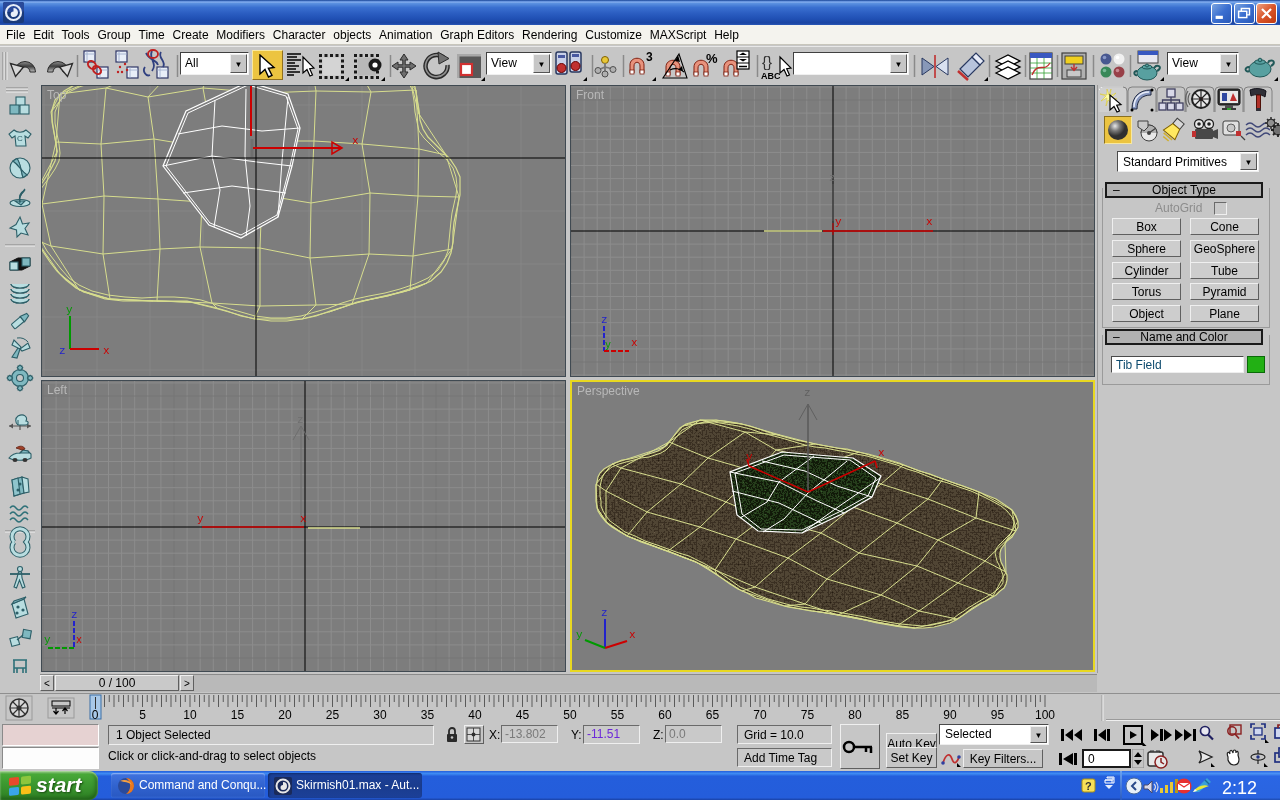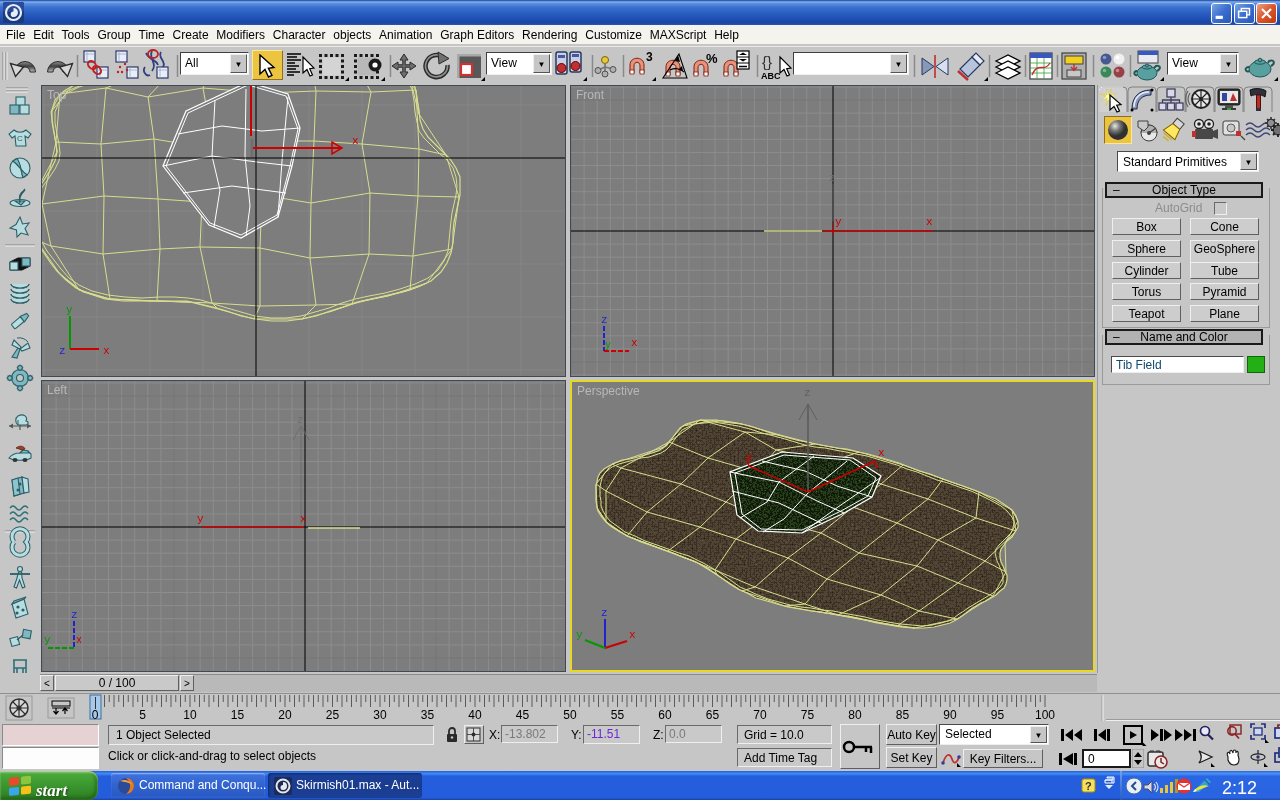--- a/index.html
+++ b/index.html
@@ -850,21 +850,21 @@
 <div style="position:absolute;left:58px;top:116px;font-size:12px;color:#8c8c8c">AutoGrid</div>
 <div style="position:absolute;left:117px;top:117px;width:13px;height:13px;background:#c9c9c9;border:1px solid;border-color:#6a6a6a #efefef #efefef #6a6a6a"></div>
 <div class="cpbtn" style="left:15px;top:133px;width:69px;height:17px;line-height:16px">Box</div>
 <div class="cpbtn" style="left:93px;top:133px;width:69px;height:17px;line-height:16px">Cone</div>
 <div class="cpbtn" style="left:15px;top:155px;width:69px;height:17px;line-height:16px">Sphere</div>
 <div class="cpbtn" style="left:93px;top:155px;width:69px;height:33px;line-height:16px">GeoSphere</div>
 <div class="cpbtn" style="left:15px;top:177px;width:69px;height:17px;line-height:16px">Cylinder</div>
 <div class="cpbtn" style="left:93px;top:177px;width:69px;height:17px;line-height:16px">Tube</div>
 <div class="cpbtn" style="left:15px;top:198px;width:69px;height:17px;line-height:16px">Torus</div>
 <div class="cpbtn" style="left:93px;top:198px;width:69px;height:17px;line-height:16px">Pyramid</div>
-<div class="cpbtn" style="left:15px;top:220px;width:69px;height:17px;line-height:16px">Teapot</div>
+<div class="cpbtn" style="left:15px;top:220px;width:69px;height:17px;line-height:16px">Object</div>
 <div class="cpbtn" style="left:93px;top:220px;width:69px;height:17px;line-height:16px">Plane</div>
 
 <div style="position:absolute;left:5px;top:250px;width:168px;height:50px;border:1px solid #9a9a9a;border-top:none"></div>
 <div class="rollhdr" style="top:244px"><span class="minus">–</span>Name and Color</div>
 <div style="position:absolute;left:14px;top:271px;width:133px;height:17px;background:#fff;border:1px solid;border-color:#4a4a4a #eee #eee #4a4a4a;font-size:12px;color:#0c4a6e;padding:1px 0 0 4px">Tib Field</div>
 <div style="position:absolute;left:150px;top:271px;width:18px;height:17px;background:#22b014;border:1px solid #0a6a08"></div>
 </div>
   <div id="timeslider" class="abs">
       <div style="position:absolute;left:0;top:0;width:1057px;height:18px;background:#b9b9b9;border-top:1px solid #8a8a8a"></div>
 <div style="position:absolute;left:0;top:1px;width:14px;height:16px;background:#c6c6c6;border:1px solid;border-color:#efefef #5f5f5f #5f5f5f #efefef;font-size:10px;text-align:center;line-height:15px;color:#000">&lt;</div>
@@ -1152,21 +1152,21 @@
 <div style="position:absolute;left:653px;top:5px;font-size:12px;color:#000">Z:</div>
 <div class="sfield" style="left:665px;top:2px;width:57px;height:18px;font-size:12px;color:#7a7a7a;padding:1px 0 0 3px">0.0</div>
 <div class="sfield" style="left:737px;top:2px;width:95px;height:19px;font-size:12px;color:#000;padding:2px 0 0 6px">Grid = 10.0</div>
 <div class="sfield" style="left:737px;top:25px;width:95px;height:19px;font-size:12px;color:#000;padding:2px 0 0 6px">Add Time Tag</div>
 
 <div class="sbtn" style="left:840px;top:1px;width:40px;height:45px"></div>
 <svg width="36" height="20" style="position:absolute;left:842px;top:14px">
         <circle cx="7" cy="10" r="5" fill="none" stroke="#000" stroke-width="2.5"></circle>
         <path d="M12 10 H30 M24 10 V15 M29 10 V16" stroke="#000" stroke-width="2.5"></path>
       </svg>
-<div class="sbtn" style="left:886px;top:1px;width:51px;height:21px;font-size:12px;line-height:20px">Auto Key</div>
+<div class="sbtn" style="left:886px;top:10px;width:51px;height:21px;font-size:12px;line-height:20px">Auto Key</div>
 <div class="sbtn" style="left:886px;top:24px;width:51px;height:21px;font-size:12px;line-height:20px">Set Key</div>
 <div style="position:absolute;left:939px;top:1px;width:110px;height:21px;background:#fff;border:1px solid;border-color:#4a4a4a #eee #eee #4a4a4a;font-size:12px;color:#000;padding:2px 0 0 5px">Selected<span style="position:absolute;right:1px;top:1px;width:17px;height:17px;background:#c6c6c6;border:1px solid;border-color:#eee #555 #555 #eee;text-align:center;font-size:8px;padding-top:4px">▼</span></div>
 
 <svg width="140" height="24" style="position:absolute;left:1060px;top:0">
  <g fill="#000">
           <path d="M1 6 h3 v12 h-3 z M13 6 l-8 6 l8 6 z M22 6 l-8 6 l8 6 z"></path>
         </g>
  <g fill="#000" transform="translate(33,0)">
           <path d="M1 6 h3 v12 h-3 z M13 6 l-8 6 l8 6 z M14 6 h3 v12 h-3 z"></path>
         </g>
@@ -1249,21 +1249,21 @@
   <div id="taskbar" class="abs">
 <div style="position:absolute;left:0;top:0;width:98px;height:29px;border-radius:0 9px 9px 0;background:linear-gradient(to bottom,#7ebe6e 0%,#48a838 12%,#3c9830 45%,#338828 80%,#2a7820 100%);box-shadow:inset 0 1px 2px #b8e0a8, inset -2px -2px 4px #206018"></div>
 <svg width="26" height="24" style="position:absolute;left:8px;top:3px">
   <g transform="skewY(-6)">
   <rect x="1" y="4" width="10" height="8" rx="1.5" fill="#e84a2a"></rect>
   <rect x="13" y="4" width="10" height="8" rx="1.5" fill="#8cc63e"></rect>
   <rect x="1" y="14" width="10" height="8" rx="1.5" fill="#3aa5e8"></rect>
   <rect x="13" y="14" width="10" height="8" rx="1.5" fill="#f8c018"></rect>
   </g>
 </svg>
-<div style="position:absolute;left:36px;top:10px;font-size:17px;font-weight:bold;font-style:italic;color:#fff;text-shadow:1px 1px 2px #1a4a10;font-family:Liberation Serif, serif">start</div>
+<div style="position:absolute;left:36px;top:2px;font-size:21px;font-weight:bold;font-style:italic;color:#fff;text-shadow:1px 1px 2px #1a4a10;font-family:Liberation Sans, sans-serif">start</div>
 
 <div style="position:absolute;left:111px;top:2px;width:154px;height:25px;border-radius:3px;background:linear-gradient(to bottom,#5e90ec 0%,#3e70dc 10%,#3163cf 50%,#2a5ac4 90%,#3163cf 100%);box-shadow:inset 0 1px 1px #8ab0f4"></div>
 <svg width="18" height="18" style="position:absolute;left:117px;top:6px">
         <circle cx="9" cy="9" r="8" fill="#2a4a9a"></circle>
         <path d="M9 1 A8 8 0 0 1 17 9 A8 8 0 0 1 9 17 C14 14 15 5 9 1 Z" fill="#e87820"></path>
         <path d="M3 4 C7 2 13 3 15 8 C12 5 7 5 3 4 Z" fill="#f8a040"></path>
       </svg>
 <div style="position:absolute;left:139px;top:7px;font-size:12px;color:#fff;white-space:nowrap">Command and Conqu...</div>
 
 <div style="position:absolute;left:268px;top:2px;width:154px;height:25px;border-radius:3px;background:linear-gradient(to bottom,#1c4098 0%,#1a3c8e 50%,#1c4098 100%);box-shadow:inset 1px 1px 2px #102a6a"></div>

